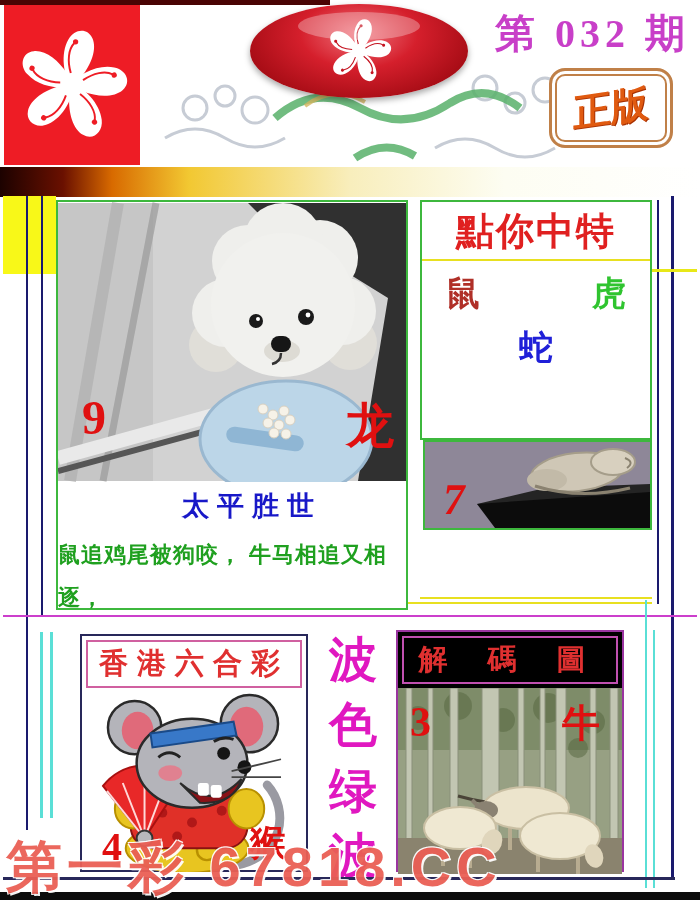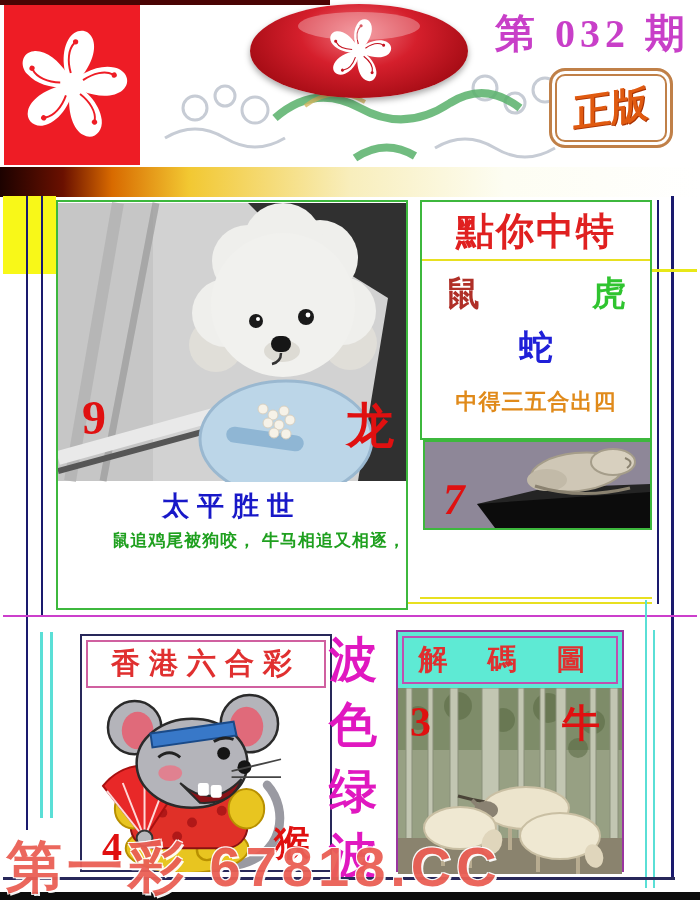--- a/index.html
+++ b/index.html
@@ -35,50 +35,50 @@
   .hline{height:2px;}
   .cyan{background:#5adfd6;}
   
   .dog-panel{left:56px;top:200px;width:352px;height:410px;border:2px solid #3db83d;
              box-sizing:border-box;background:#fff;}
   .dog-photo{position:relative;width:100%;height:280px;overflow:hidden;}
   .num-red{font-weight:bold;color:#e01010;font-family:"Liberation Serif",serif;}
   .dog-num{left:24px;top:188px;font-size:48px;}
   .dog-zodiac{right:12px;top:192px;font-size:48px;}
   .caption{width:100%;text-align:center;margin-top:6px;font-size:27px;font-weight:bold;
-           color:#1818c8;letter-spacing:8px;}
-  .verse{width:100%;text-align:right;font-size:17px;font-weight:bold;
+           color:#1818c8;letter-spacing:8px;margin-left:20px;}
+  .verse{width:100%;text-align:left;margin-top:10px;font-size:22px;font-weight:bold;
          color:#1fa01f;line-height:1.95;letter-spacing:1px;}
   .tips-panel{left:420px;top:200px;width:232px;height:240px;border:2px solid #3db83d;
               box-sizing:border-box;background:#fff;}
   .tips-title{text-align:center;font-size:38px;font-weight:bold;color:#e02020;
               letter-spacing:2px;padding:4px 0 2px 0;border-bottom:2px solid #e8e020;}
   .tips-row{display:flex;justify-content:space-between;padding:10px 24px 0 24px;
             font-size:34px;font-weight:bold;}
   .a-rat{color:#b03028;} .a-tiger{color:#2fc42f;}
   .tips-center{text-align:center;font-size:34px;font-weight:bold;color:#2020d8;margin-top:8px;}
   .tips-bottom{text-align:center;font-size:22px;font-weight:bold;color:#e08a1a;
                margin-top:16px;letter-spacing:1px;}
   .statue{left:423px;top:440px;width:229px;height:90px;border:2px solid #3db83d;
           box-sizing:border-box;overflow:hidden;}
   .statue-num{left:18px;top:32px;font-size:44px;transform:skewX(-8deg);}
   
-  .mouse-panel{left:80px;top:634px;width:252px;height:238px;border:2px solid #28285a;
+  .mouse-panel{left:80px;top:634px;width:228px;height:238px;border:2px solid #28285a;
                box-sizing:border-box;background:#fff;}
   .panel-head{margin:4px;border:2px solid #d060a0;text-align:center;font-weight:bold;
               color:#e03030;padding:2px 0;}
   .mouse-panel .panel-head{font-size:29px;letter-spacing:9px;}
   .mouse-art{position:relative;width:100%;height:180px;}
   .mouse-num{left:20px;bottom:2px;font-size:40px;z-index:3;}
   .mouse-zodiac{right:20px;bottom:4px;font-size:36px;z-index:3;}
   .wave-col{left:320px;top:628px;width:66px;height:260px;display:flex;flex-direction:column;
             justify-content:space-between;align-items:center;font-size:48px;font-weight:bold;
             color:#e018c0;}
   .decode-panel{left:396px;top:630px;width:228px;height:242px;border:2px solid #9a35a0;
-                box-sizing:border-box;background:#5eead4;}
+                box-sizing:border-box;background:#000000;}
   .decode-panel .panel-head{font-size:29px;letter-spacing:16px;border-color:#c050b0;}
   .sheep-art{position:relative;width:100%;height:186px;}
   .decode-num{left:12px;top:10px;font-size:42px;z-index:3;}
   .decode-zodiac{right:22px;top:10px;font-size:38px;z-index:3;}
   
   .banner{left:0;top:830px;width:700px;z-index:20;font-size:56px;font-weight:bold;
           color:#ea5f55;letter-spacing:5px;white-space:nowrap;padding-left:6px;opacity:.95;
           text-shadow:2px 2px 0 #fff,-1px -1px 0 #fff,1px -1px 0 #fff,-1px 1px 0 #fff;}
   .frame-bottom{left:3px;top:877px;width:672px;height:3px;background:#28285a;}
   .black-strip{left:0;top:892px;width:700px;height:8px;background:#0c0c0c;}
@@ -231,21 +231,20 @@
     </div>
   </div>
 
   <div class="abs tips-panel">
     <div class="tips-title">點你中特</div>
     <div class="tips-row">
       <span class="a-rat">鼠</span>
       <span class="a-tiger">虎</span>
     </div>
     <div class="tips-center">蛇</div>
-    <div class="tips-bottom">中得三五合出四</div>
   </div>
 
   <div class="abs statue">
     <svg width="225" height="86" viewBox="0 0 225 86">
       <rect width="225" height="86" fill="#8e8798"></rect>
       <polygon points="52,62 120,46 225,42 225,52 70,70" fill="#242424"></polygon>
       <polygon points="52,62 225,50 225,86 70,86" fill="#0c0c0c"></polygon>
       <g>
         <ellipse cx="152" cy="30" rx="46" ry="19" fill="#cfc7b6" stroke="#a59d8a" stroke-width="2" transform="rotate(-6 152 30)"></ellipse>
         <ellipse cx="188" cy="20" rx="22" ry="13" fill="#d8d0bf" stroke="#a59d8a" stroke-width="2"></ellipse>

